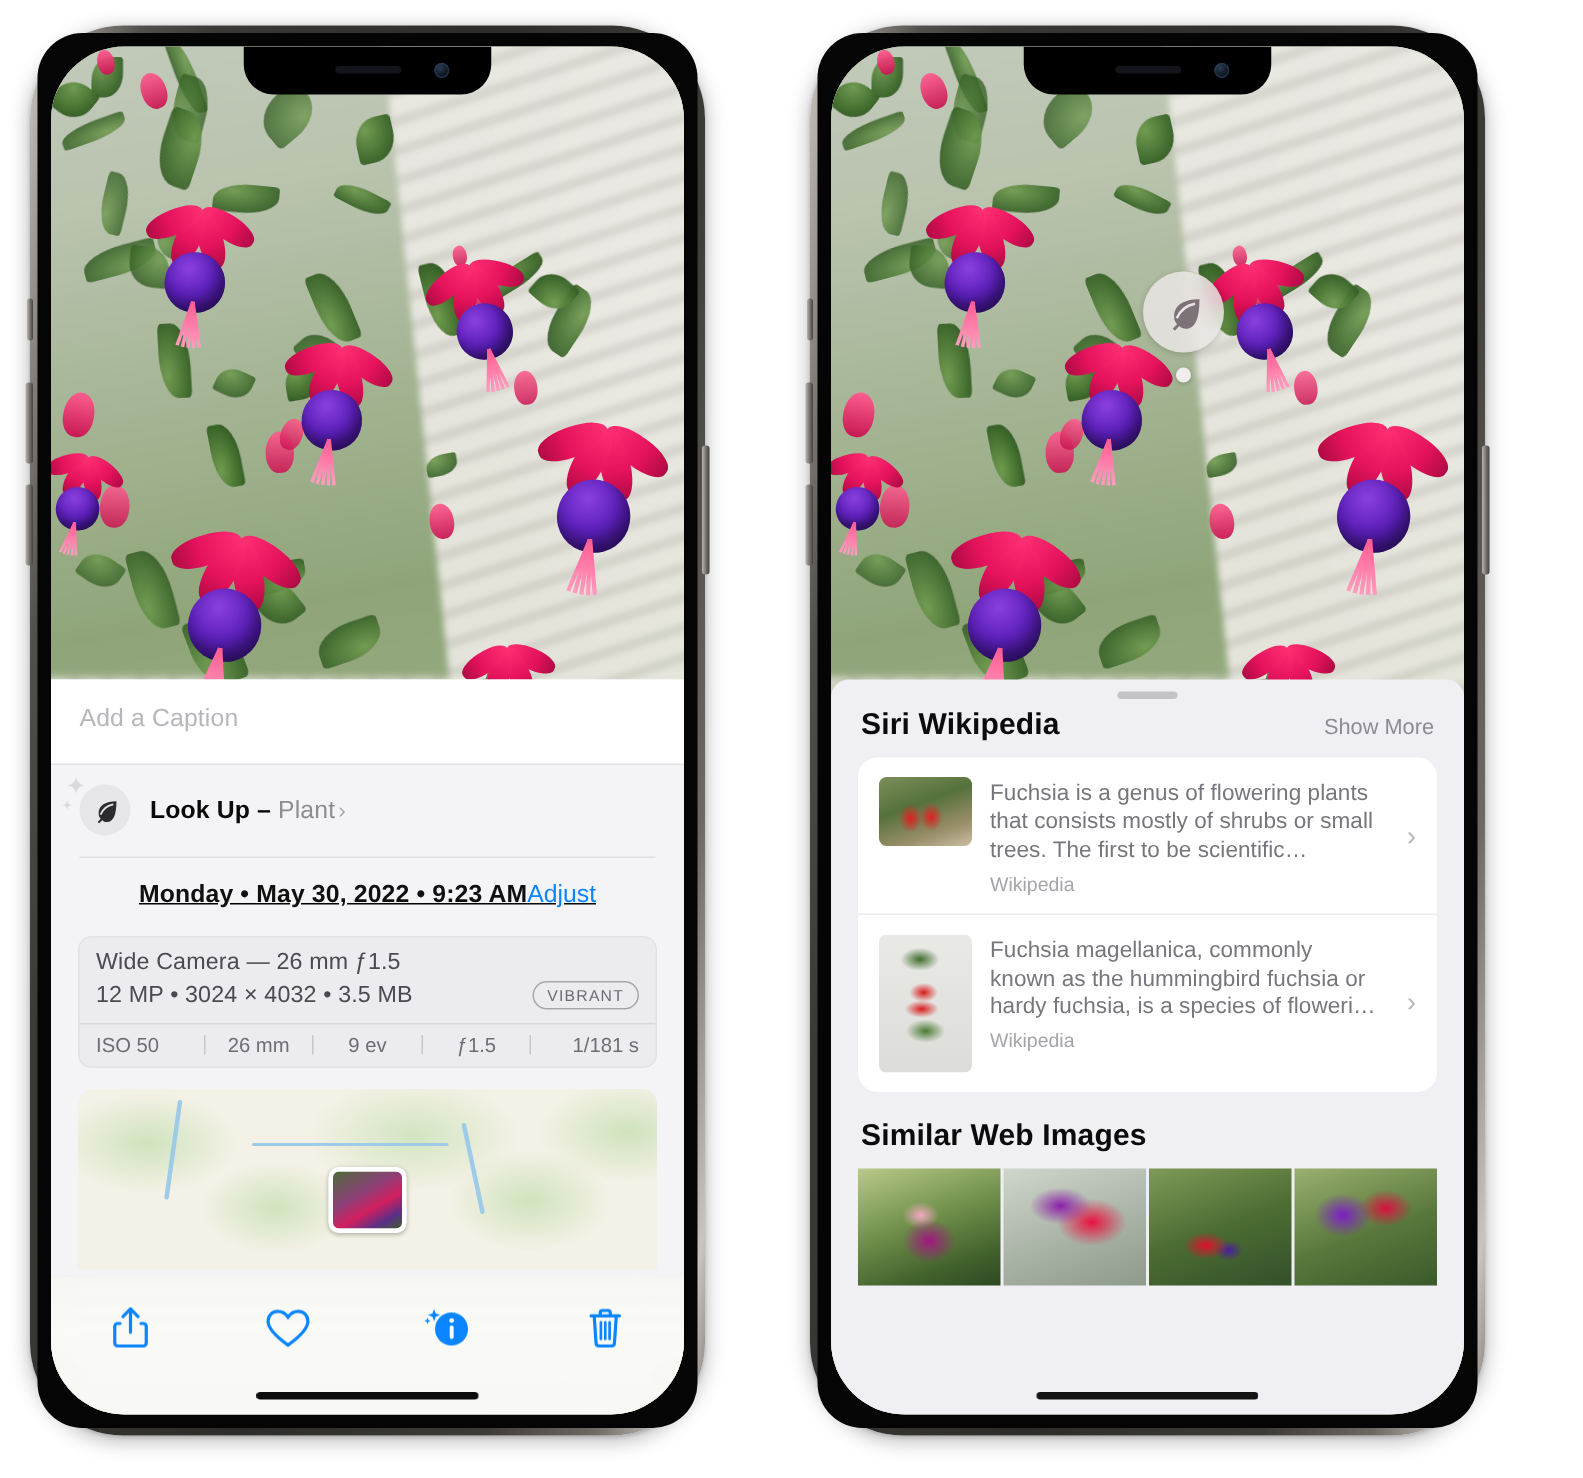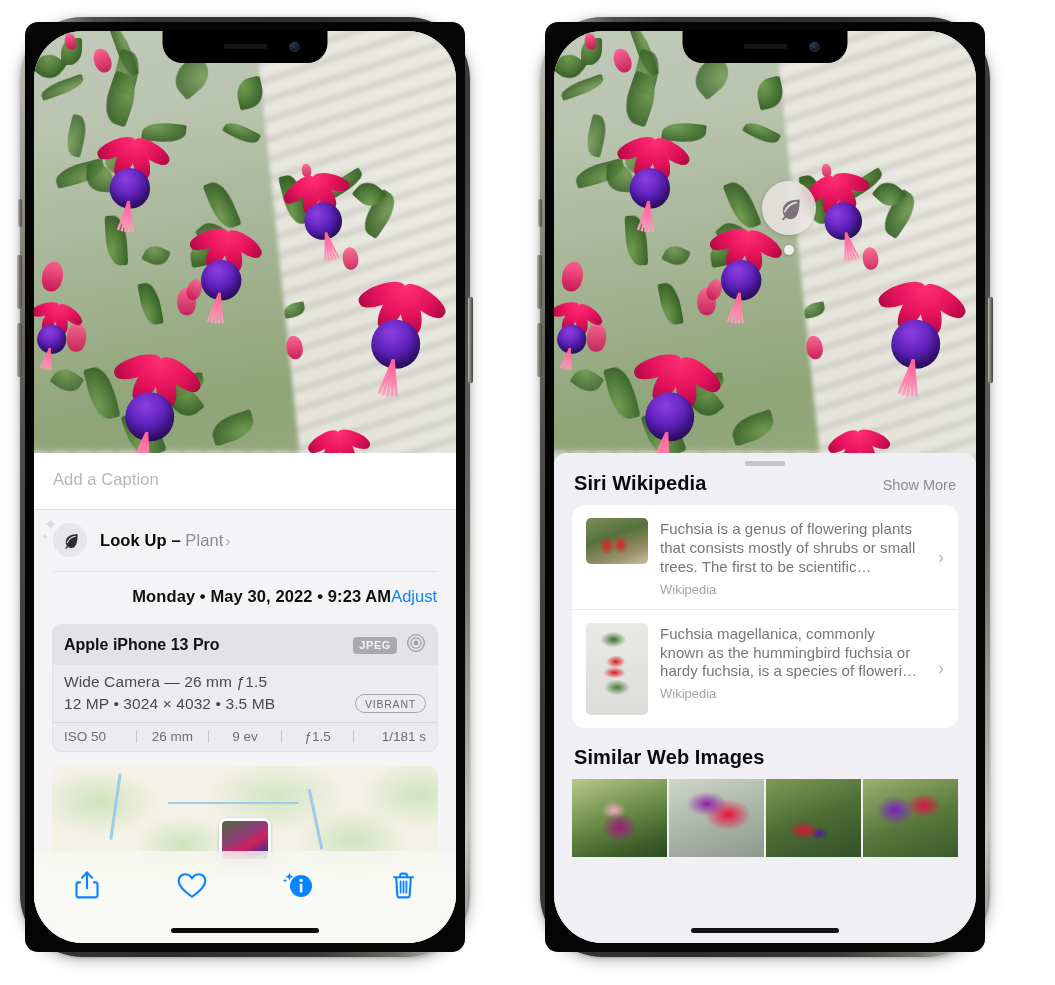--- a/index.html
+++ b/index.html
@@ -17,21 +17,21 @@
     width: 450px; height: 940px;
     border-radius: 62px;
     background: linear-gradient(100deg,#cfcbc4 0%,#8e8a84 6%,#52504d 12%,#3a3936 20%,#2d2c2a 50%,#3d3b38 76%,#6d6a64 88%,#c9c5be 96%,#7e7a74 100%);
     padding: 5px;
     box-shadow: 0 3px 14px rgba(0,0,0,.30), 0 1px 3px rgba(0,0,0,.18);
   }
   .phone.left  { left: 20px;  top: 17px; }
   .phone.right { left: 540px; top: 17px; }
   .bezel {
     width: 100%; height: 100%;
-    border-radius: 13px;
+    border-radius: 30px;
     background: #050505;
     padding: 9px;
   }
   .screen {
     position: relative;
     width: 100%; height: 100%;
     border-radius: 49px;
     overflow: hidden;
     background: #fff;
   }
@@ -172,21 +172,21 @@
   .spark.s1 { left: -9px;  top: -6px; font-size: 16px; }
   .spark.s2 { left: -12px; top: 10px; font-size: 9px; }
   .lookup-txt { font-size: 16.5px; letter-spacing: .1px; }
   .lookup-txt .b { font-weight: 700; color: #0a0a0a; }
   .lookup-txt .g { color: #8c8c91; }
   .chev-g { color: #a9a9ae; font-size: 15px; margin-left: 2px; }
 
   .divider { height: 1px; background: #e0e0e4; margin: 0 19px; }
 
   .date-block { padding: 15px 19px 6px; }
-  .date-line { display: flex; align-items: baseline; justify-content: flex-end; }
+  .date-line { display: flex; align-items: baseline; justify-content: center; text-decoration: underline; }
   .date-txt { font-size: 16.5px; font-weight: 700; color: #101010; letter-spacing: .1px; }
   .adjust { font-size: 16.5px; color: #0a84ff; }
   .file-line { display: flex; align-items: center; gap: 8px; margin-top: 6px; }
   .file-name { font-size: 16px; color: #3c3c41; letter-spacing: .1px; }
 
   .meta-card {
     margin: 12px 18px 0;
     border-radius: 9px;
     overflow: hidden;
     background: #ececf0;
@@ -657,33 +657,20 @@
           <div class="divider"></div>
 
           <div class="date-block">
             <div class="date-line">
               <span class="date-txt">Monday • May 30, 2022 • 9:23 AM</span>
               <span class="adjust">Adjust</span>
             </div>
           </div>
 
           <div class="meta-card">
-            <div class="meta-head">
-              <span class="device">Apple iPhone 13 Pro</span>
-              <span class="right">
-                <span class="fmt-pill">JPEG</span>
-                <span>
-                  <svg width="20" height="20" viewBox="0 0 24 24" aria-hidden="true">
-                    <circle cx="12" cy="12" r="10" fill="none" stroke="#9b9ba0" stroke-width="1.6"></circle>
-                    <circle cx="12" cy="12" r="6.2" fill="none" stroke="#9b9ba0" stroke-width="1.4"></circle>
-                    <circle cx="12" cy="12" r="2.8" fill="#9b9ba0"></circle>
-                  </svg>
-                </span>
-              </span>
-            </div>
             <div class="meta-body">
               <div class="meta-l1">Wide Camera — 26 mm ƒ1.5</div>
               <div class="meta-l2row">
                 <span class="meta-l2">12 MP • 3024 × 4032 • 3.5 MB</span>
                 <span class="vibrant-pill">VIBRANT</span>
               </div>
             </div>
             <div class="meta-exif" id="exif-row">
                 <span class="v">ISO 50</span>
                 <i class="sep"></i>

